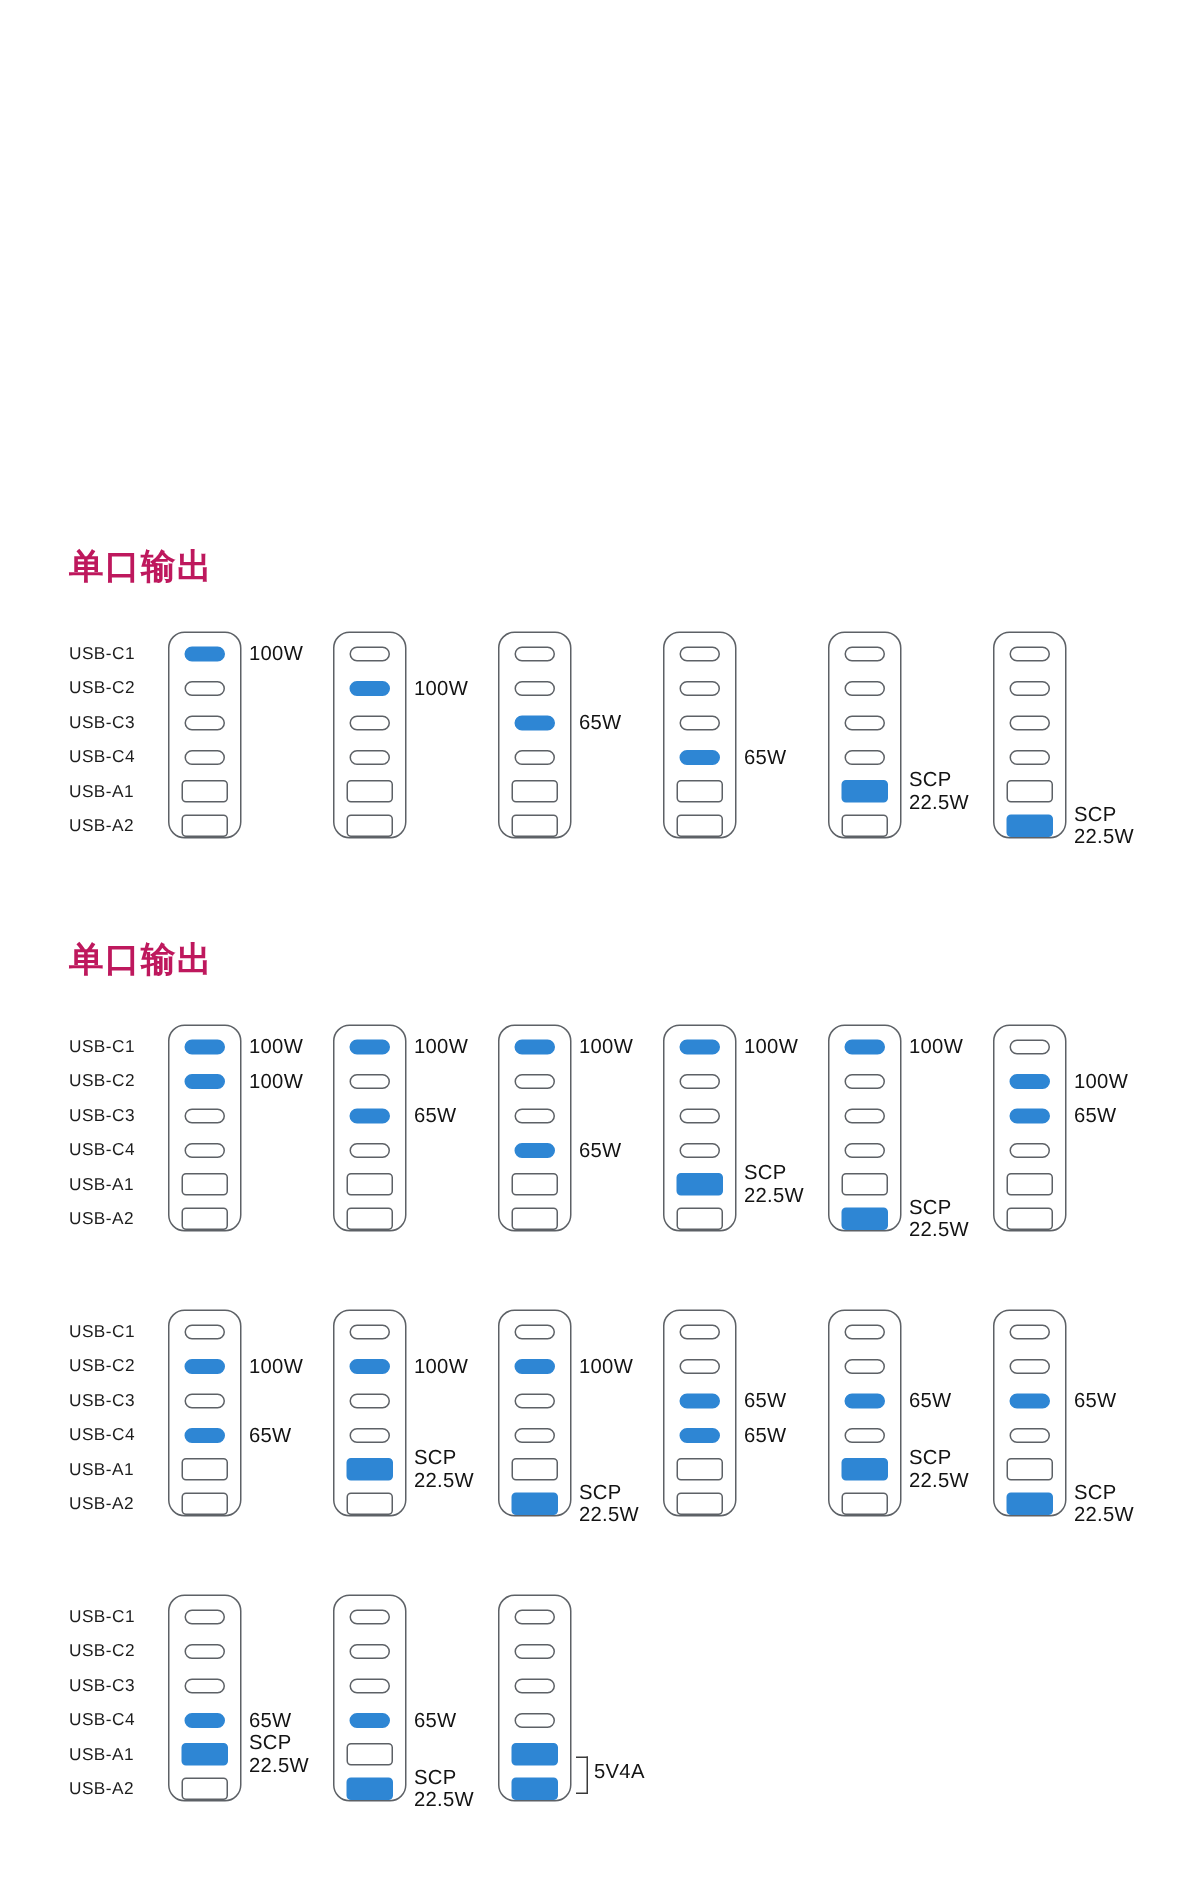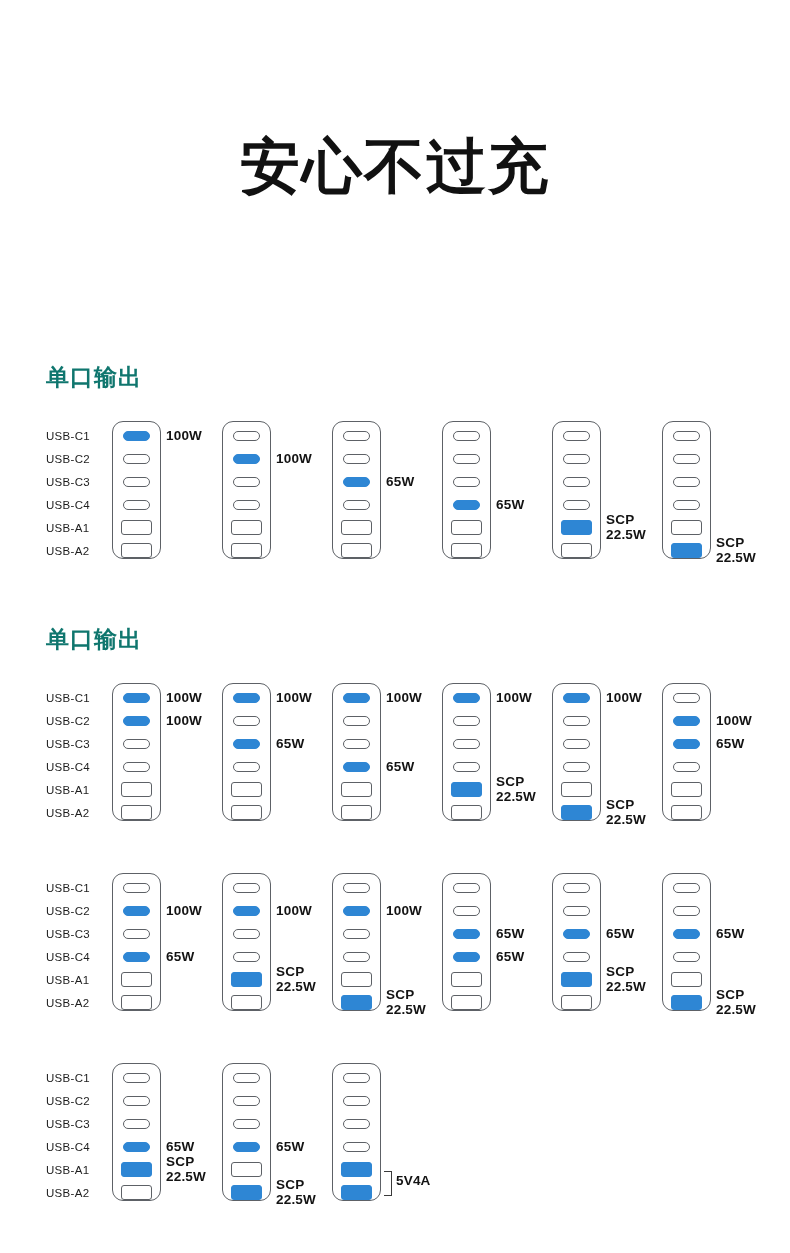--- a/index.html
+++ b/index.html
@@ -30,21 +30,21 @@
   .section{position:absolute;left:0;width:790px;}
   #section-single{top:362px;}
   #section-dual{top:624px;}
 
   .section-title{
     position:absolute;
     left:46px;top:0;
     font-size:23px;
     font-weight:700;
     letter-spacing:1px;
-    color:#0f766e;
+    color:#be185d;
   }
 
   .rows{position:absolute;left:0;top:0;width:790px;}
 
   .diagram-row{
     position:relative;
     height:190px;
   }
 
   
@@ -100,40 +100,39 @@
   }
   .port.on{
     background:#2e86d4;
     border-color:#2e86d4;
   }
 
   
   .callout{
     position:absolute;
     font-size:13.5px;
-    font-weight:700;
+    font-weight:400;
     line-height:1.18;
     letter-spacing:.2px;
     color:#131313;
     white-space:pre-line;
   }
 
   
   .bracket{
     position:absolute;
     border:1.6px solid #3a3a3a;
     border-left:none;
     width:7px;
   }
 </style>
 </head>
 <body>
 
 <div class="title-block">
-  <div class="title-line">安心不过充</div>
 </div>
 
 <div class="section" id="section-single">
   <div class="section-title">单口输出</div>
   <div class="rows">
       <div class="diagram-row" style="position: absolute; left: 0px; top: 59px; width: 790px;">
         <div class="port-labels" style="top: 4px;">
           <div class="port-label">USB-C1</div>
           <div class="port-label">USB-C2</div>
           <div class="port-label">USB-C3</div>

